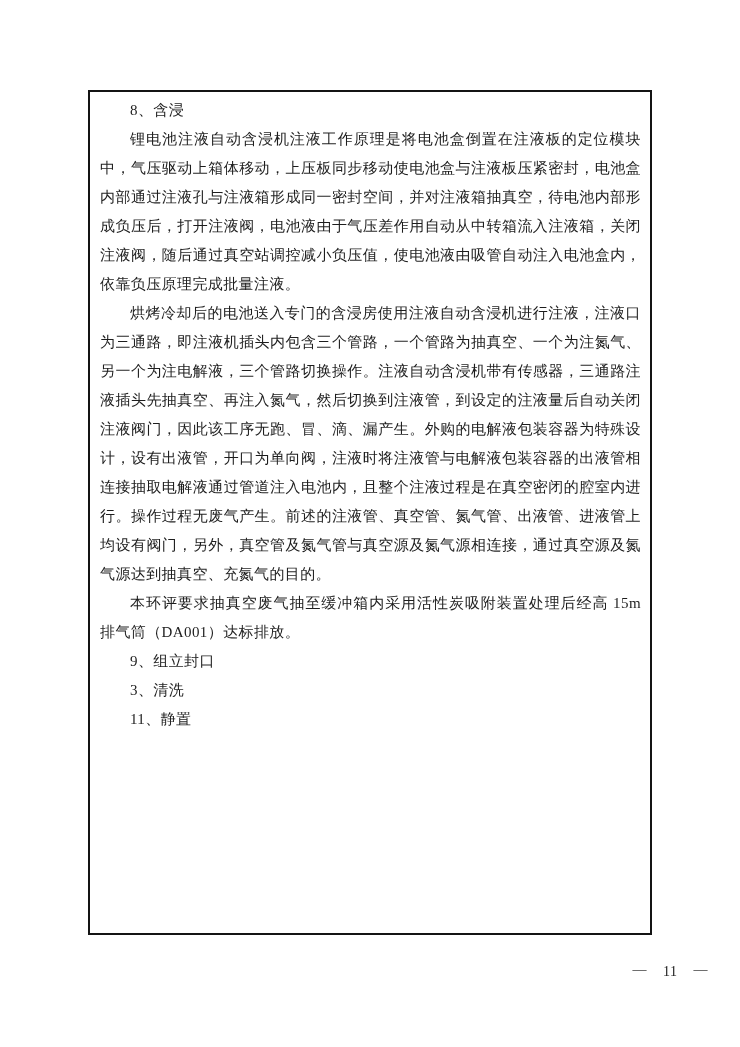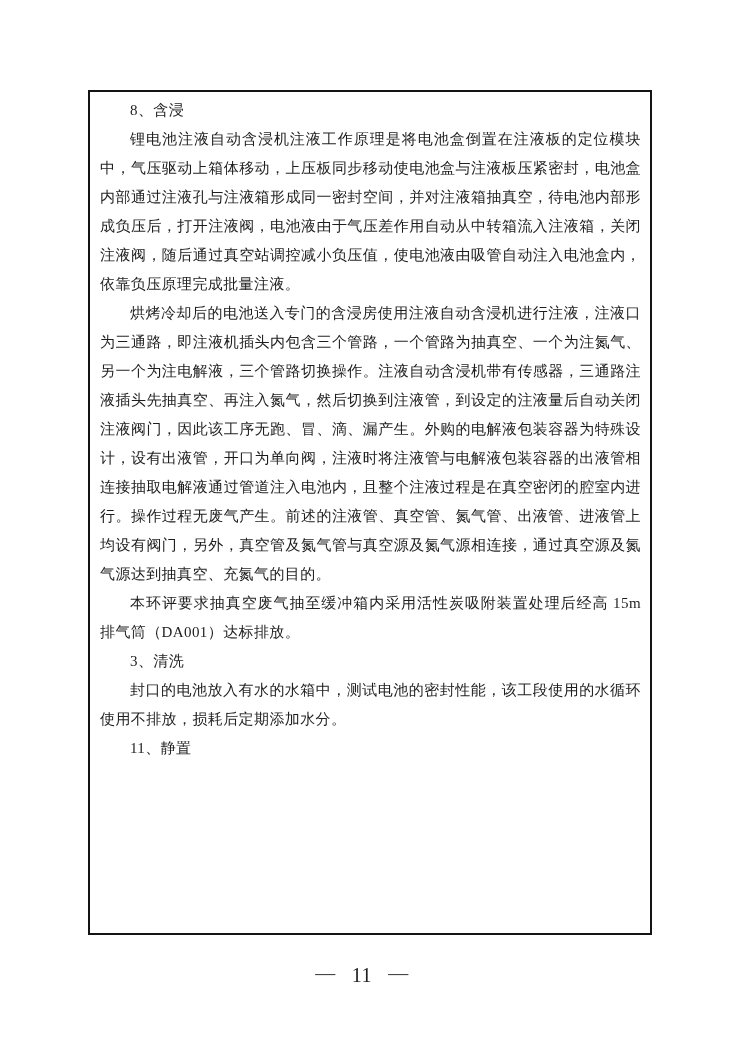--- a/index.html
+++ b/index.html
@@ -38,45 +38,45 @@
   .para {
     text-indent: 2em;
     text-align: justify;
     text-justify: inter-character;
   }
   .page-footer {
     position: absolute;
     left: 0;
     width: 724px;
     top: 964px;
-    text-align: center;
-    font-size: 20px;
+    text-align: right;
+    font-size: 14px;
     color: #202020;
     letter-spacing: 0.5px;
   }
   .page-footer .dash {
     color: #3a3a3a;
     margin: 0 16px;
     position: relative;
     top: -2px;
   }
 </style>
 </head>
 <body>
 
 <div class="content-frame">
 
   <h2 class="heading">8、含浸</h2>
   <p class="para">锂电池注液自动含浸机注液工作原理是将电池盒倒置在注液板的定位模块中，气压驱动上箱体移动，上压板同步移动使电池盒与注液板压紧密封，电池盒内部通过注液孔与注液箱形成同一密封空间，并对注液箱抽真空，待电池内部形成负压后，打开注液阀，电池液由于气压差作用自动从中转箱流入注液箱，关闭注液阀，随后通过真空站调控减小负压值，使电池液由吸管自动注入电池盒内，依靠负压原理完成批量注液。</p>
   <p class="para">烘烤冷却后的电池送入专门的含浸房使用注液自动含浸机进行注液，注液口为三通路，即注液机插头内包含三个管路，一个管路为抽真空、一个为注氮气、另一个为注电解液，三个管路切换操作。注液自动含浸机带有传感器，三通路注液插头先抽真空、再注入氮气，然后切换到注液管，到设定的注液量后自动关闭注液阀门，因此该工序无跑、冒、滴、漏产生。外购的电解液包装容器为特殊设计，设有出液管，开口为单向阀，注液时将注液管与电解液包装容器的出液管相连接抽取电解液通过管道注入电池内，且整个注液过程是在真空密闭的腔室内进行。操作过程无废气产生。前述的注液管、真空管、氮气管、出液管、进液管上均设有阀门，另外，真空管及氮气管与真空源及氮气源相连接，通过真空源及氮气源达到抽真空、充氮气的目的。</p>
   <p class="para">本环评要求抽真空废气抽至缓冲箱内采用活性炭吸附装置处理后经高 15m 排气筒（DA001）达标排放。</p>
 
+  <h2 class="heading">9、组立封口</h2>
 
   <h2 class="heading">3、清洗</h2>
-  <p class="para">封口的电池放入有水的水箱中，测试电池的密封性能，该工段使用的水循环使用不排放，损耗后定期添加水分。</p>
 
   <h2 class="heading">11、静置</h2>
 
 </div>
 
 <div class="page-footer">
   <span class="dash">—</span><span>11</span><span class="dash">—</span>
 </div>
 
 </body></html>

